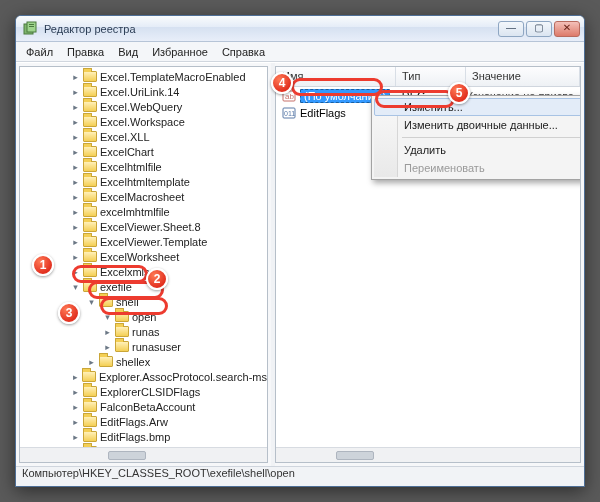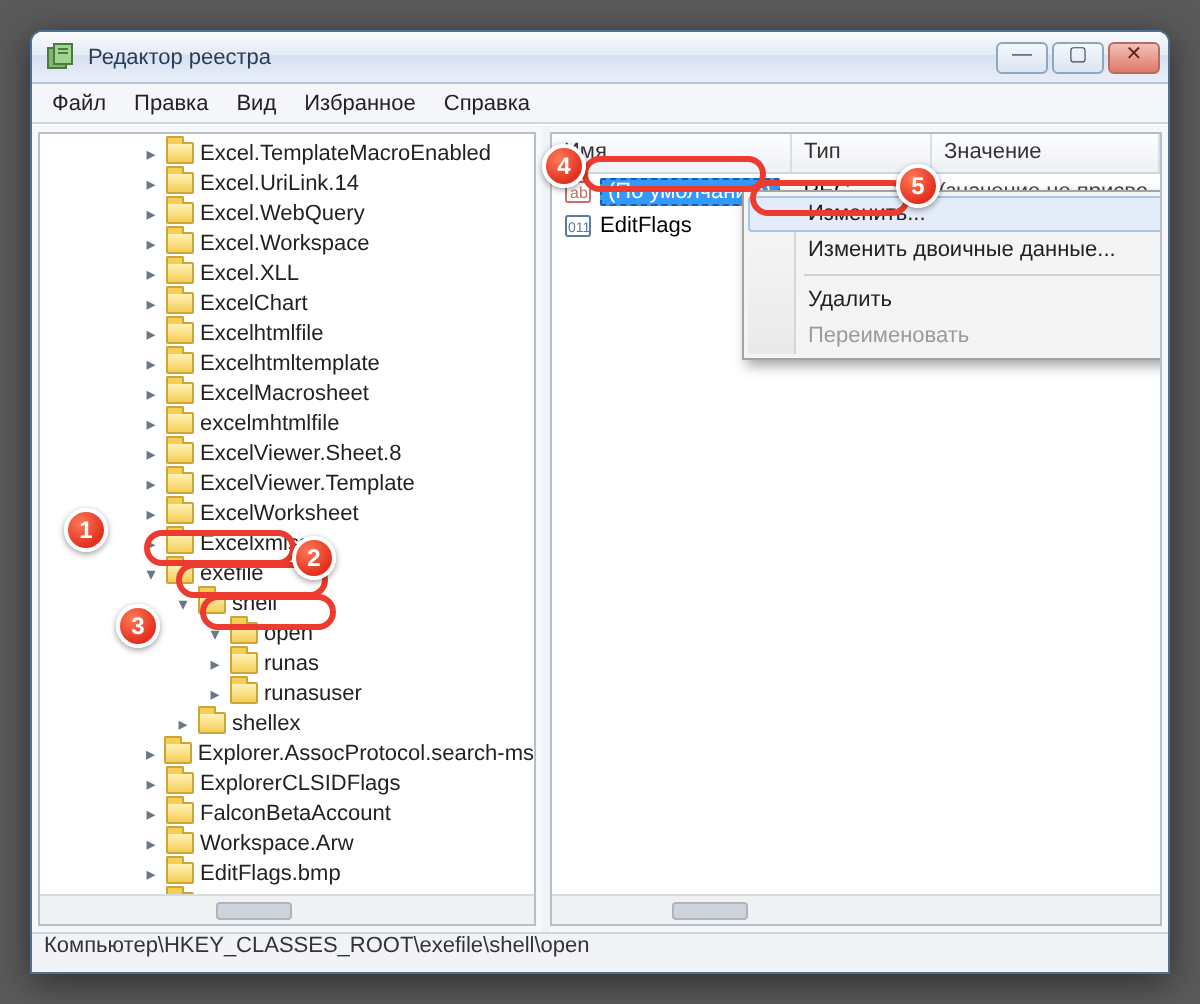--- a/index.html
+++ b/index.html
@@ -354,21 +354,21 @@
             <span class="tree-label">ExplorerCLSIDFlags</span>
           </div>
           <div class="tree-row" style="--indent: 46px;">
             <span class="tw">▸</span>
             <span class="folder"></span>
             <span class="tree-label">FalconBetaAccount</span>
           </div>
           <div class="tree-row" style="--indent: 46px;">
             <span class="tw">▸</span>
             <span class="folder"></span>
-            <span class="tree-label">Workspace.Arw</span>
+            <span class="tree-label">EditFlags.Arw</span>
           </div>
           <div class="tree-row" style="--indent: 46px;">
             <span class="tw">▸</span>
             <span class="folder"></span>
             <span class="tree-label">EditFlags.bmp</span>
           </div>
           <div class="tree-row" style="--indent: 46px;">
             <span class="tw">▸</span>
             <span class="folder"></span>
             <span class="tree-label">FastStone.cr2</span>

